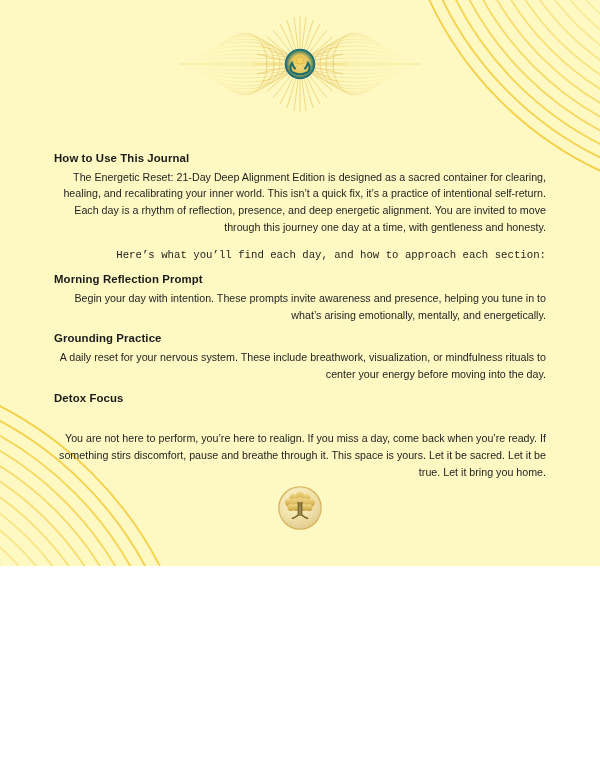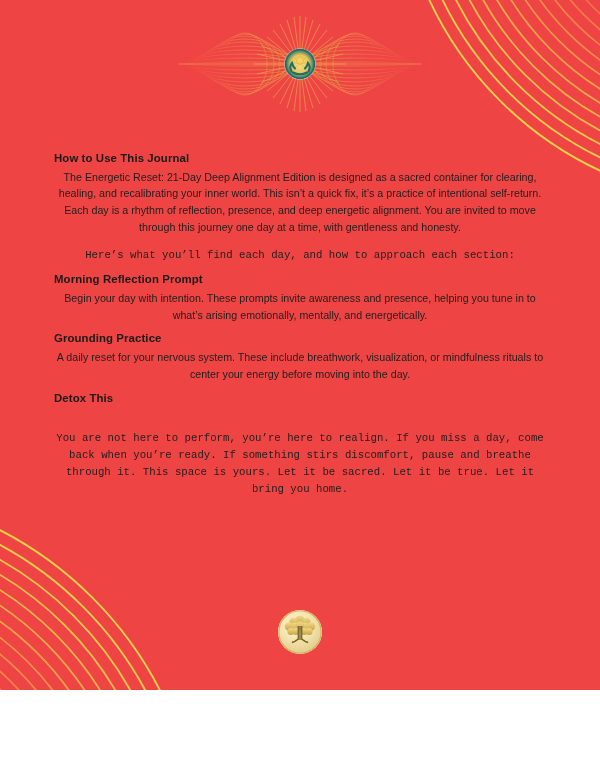--- a/index.html
+++ b/index.html
@@ -4,22 +4,22 @@
 <title>Journal Instructions Page</title>
 <style>
   html, body {
     margin: 0;
     padding: 0;
     background: #ffffff;
   }
   .page {
     position: relative;
     width: 600px;
-    height: 690px;
-    background: #ef4444;
+    height: 566px;
+    background: #fef9c3;
     overflow: hidden;
     font-family: "Liberation Sans", sans-serif;
   }
 
   
   .corner-arcs {
     position: absolute;
     pointer-events: none;
   }
   .corner-arcs.top-right {
@@ -75,26 +75,26 @@
     margin: 0 0 2px 0;
     letter-spacing: 0.1px;
     line-height: 1.45;
   }
   p.section-body {
     font-size: 10.7px;
     font-weight: normal;
     color: #1f1f1f;
     margin: 0;
     line-height: 1.58;
-    text-align: center;
+    text-align: right;
   }
   p.section-body + p.section-body { margin-top: 11px; font-family: Liberation Mono, monospace; }
 
   .intro-section p.section-body { margin: 0; }
-  .closing-section { margin-top: 24px; font-family: Liberation Mono, monospace; }
+  .closing-section { margin-top: 24px; }
 </style>
 </head>
 <body>
 
 <div class="page">
 
   <div class="corner-arcs top-right">
     <svg viewBox="0 0 440 440" xmlns="http://www.w3.org/2000/svg">
       <g fill="none" stroke="#F5D14A">
         <circle cx="440" cy="0" r="150" stroke-opacity="0.10" stroke-width="1.6"></circle>
@@ -271,21 +271,21 @@
       <h2 class="section-title">Morning Reflection Prompt</h2>
       <p class="section-body">Begin your day with intention. These prompts invite awareness and presence, helping you tune in to what’s arising emotionally, mentally, and energetically.</p>
     </div>
 
     <div class="section">
       <h2 class="section-title">Grounding Practice</h2>
       <p class="section-body">A daily reset for your nervous system. These include breathwork, visualization, or mindfulness rituals to center your energy before moving into the day.</p>
     </div>
 
     <div class="section">
-      <h2 class="section-title">Detox This</h2>
+      <h2 class="section-title">Detox Focus</h2>
     </div>
 
 
     <div class="closing-section">
       <p class="section-body">You are not here to perform, you’re here to realign. If you miss a day, come back when you’re ready. If something stirs discomfort, pause and breathe through it. This space is yours. Let it be sacred. Let it be true. Let it bring you home.</p>
     </div>
 
   </div>
 
   <div class="footer-logo">

